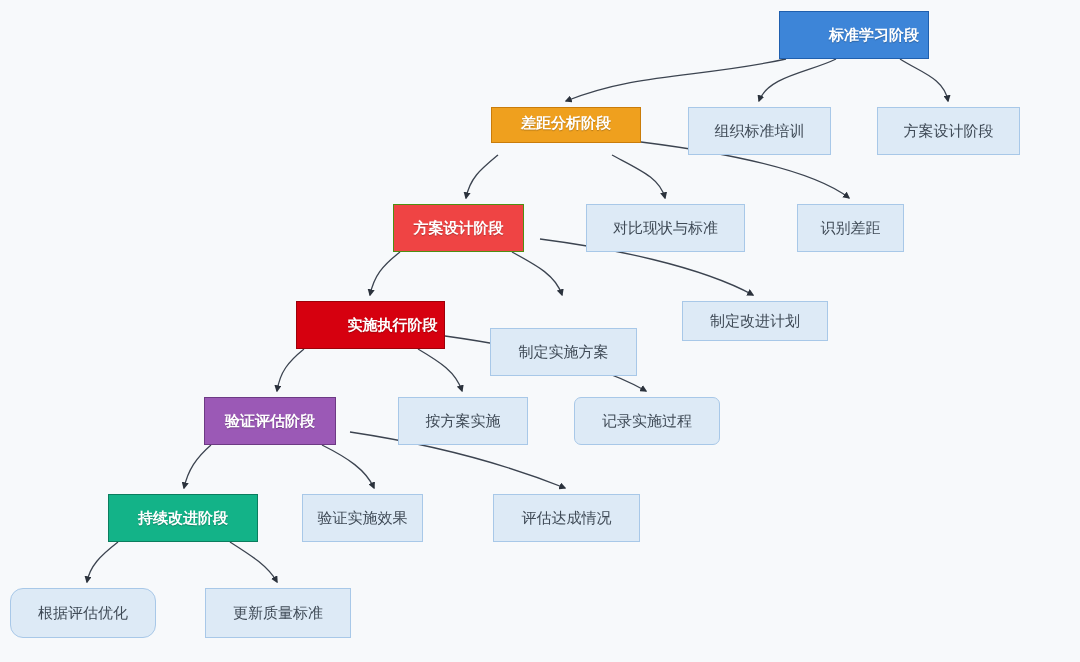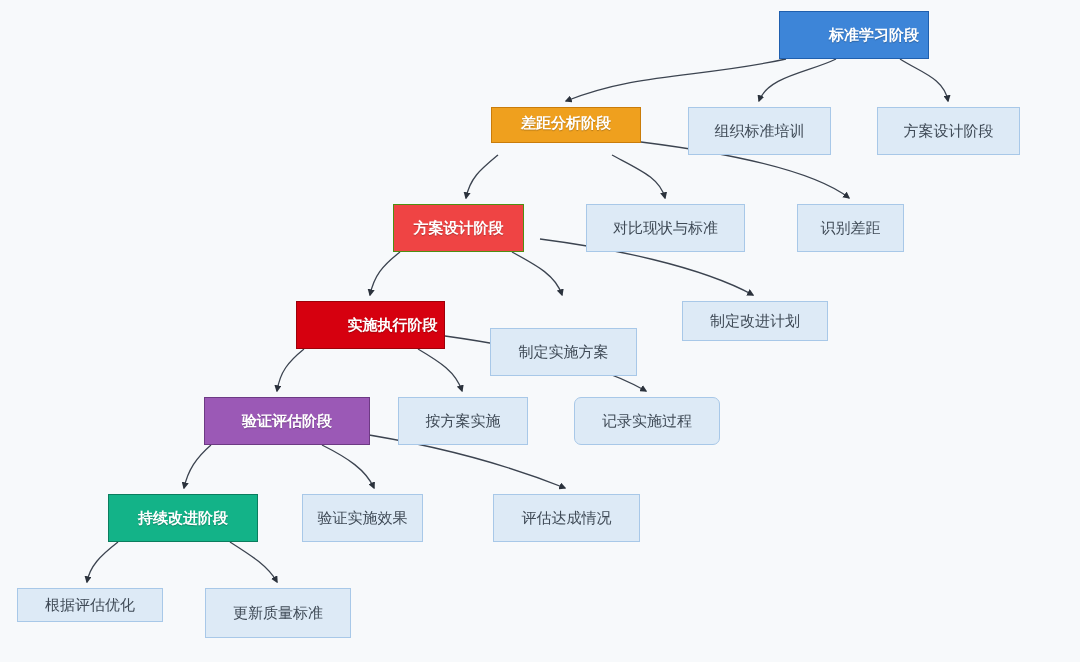--- a/index.html
+++ b/index.html
@@ -83,29 +83,29 @@
         <path d="M 118 542 C 100 556 90 566 87 582" marker-end="url(#arrow)"></path>
         <path d="M 230 542 C 252 556 268 566 277 582" marker-end="url(#arrow)"></path>
       </g>
   </svg>
 
   <div id="node-layer">
       <div class="node node-phase" style="left: 779px; top: 11px; width: 150px; height: 48px; background: rgb(61, 133, 216); border-color: rgb(31, 95, 174); padding-left: 40px;">标准学习阶段</div>
       <div class="node node-phase" style="left: 491px; top: 107px; width: 150px; height: 36px; background: rgb(239, 160, 30); border-color: rgb(201, 124, 10); font-family: Liberation Mono, monospace;">差距分析阶段</div>
       <div class="node node-phase" style="left: 393px; top: 204px; width: 131px; height: 48px; background: #ef4444; border-color: rgb(79, 143, 18);">方案设计阶段</div>
       <div class="node node-phase" style="left: 296px; top: 301px; width: 149px; height: 48px; background: rgb(214, 0, 15); border-color: rgb(158, 0, 9); padding-left: 44px;">实施执行阶段</div>
-      <div class="node node-phase" style="left: 204px; top: 397px; width: 166px; height: 48px; background: rgb(155, 89, 182); border-color: rgb(109, 58, 132);">验证评估阶段</div>
+      <div class="node node-phase" style="left: 204px; top: 397px; width: 132px; height: 48px; background: rgb(155, 89, 182); border-color: rgb(109, 58, 132);">验证评估阶段</div>
       <div class="node node-phase" style="left: 108px; top: 494px; width: 150px; height: 48px; background: rgb(19, 179, 136); border-color: rgb(11, 125, 94);">持续改进阶段</div>
       <div class="node node-task" style="left: 688px; top: 107px; width: 143px; height: 48px;">组织标准培训</div>
       <div class="node node-task" style="left: 877px; top: 107px; width: 143px; height: 48px;">方案设计阶段</div>
       <div class="node node-task" style="left: 586px; top: 204px; width: 159px; height: 48px;">对比现状与标准</div>
       <div class="node node-task" style="left: 797px; top: 204px; width: 107px; height: 48px;">识别差距</div>
       <div class="node node-task" style="left: 490px; top: 301px; width: 147px; height: 48px; margin-top: 27px;">制定实施方案</div>
       <div class="node node-task" style="left: 682px; top: 301px; width: 146px; height: 40px;">制定改进计划</div>
       <div class="node node-task" style="left: 398px; top: 397px; width: 130px; height: 48px;">按方案实施</div>
       <div class="node node-task" style="left: 574px; top: 397px; width: 146px; height: 48px; border-radius: 7px;">记录实施过程</div>
       <div class="node node-task" style="left: 302px; top: 494px; width: 121px; height: 48px;">验证实施效果</div>
       <div class="node node-task" style="left: 493px; top: 494px; width: 147px; height: 48px;">评估达成情况</div>
-      <div class="node node-task" style="left: 17px; top: 588px; width: 146px; height: 34px;">根据评估优化</div>
+      <div class="node node-task" style="left: 10px; top: 588px; width: 146px; height: 50px; border-radius: 13px;">根据评估优化</div>
       <div class="node node-task" style="left: 205px; top: 588px; width: 146px; height: 50px;">更新质量标准</div>
     </div>
 
 </div>
 
 </body></html>

